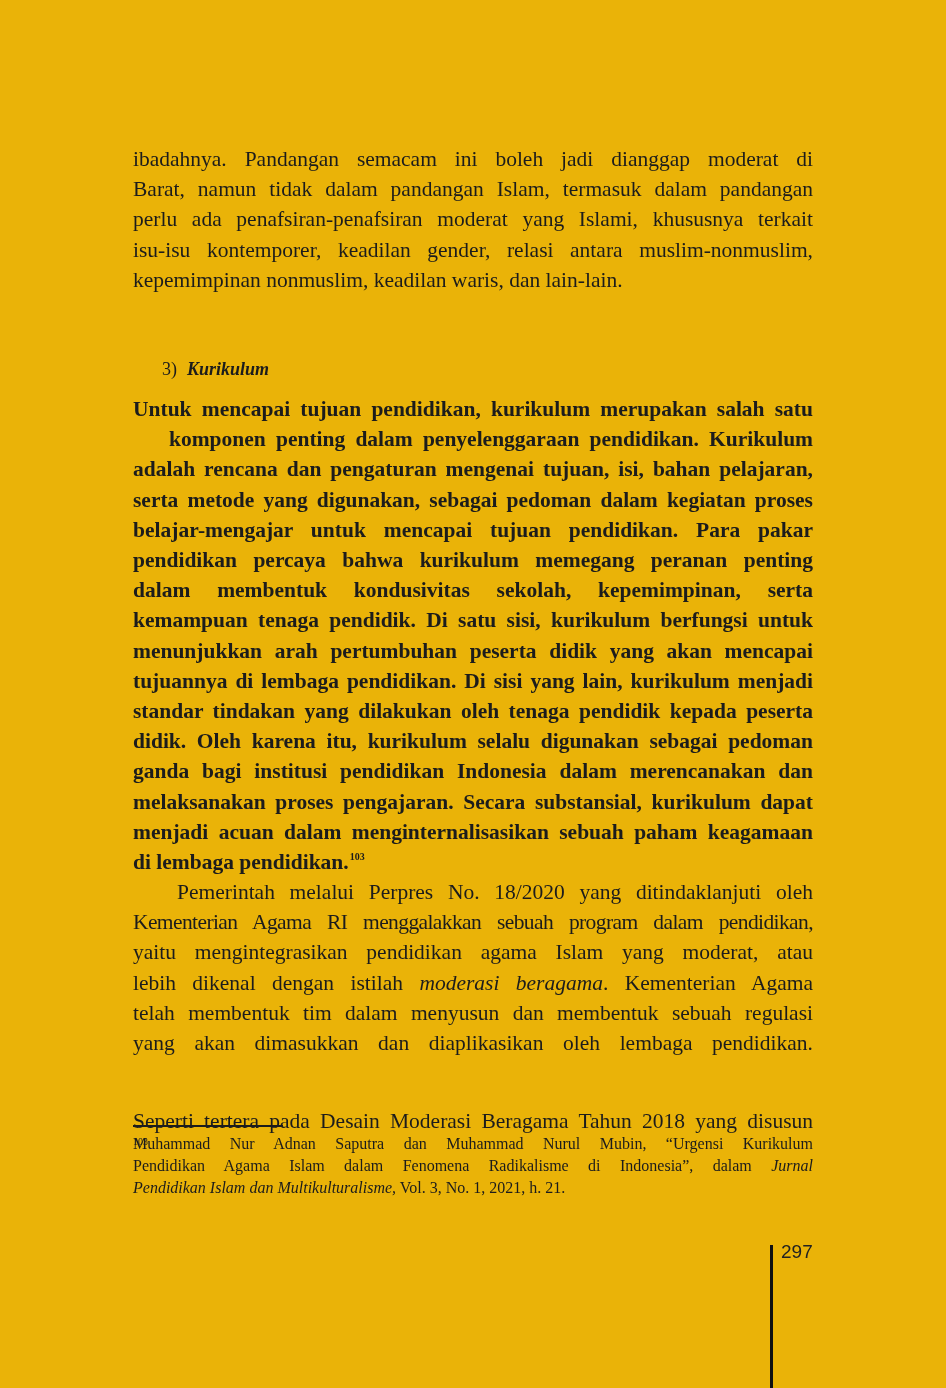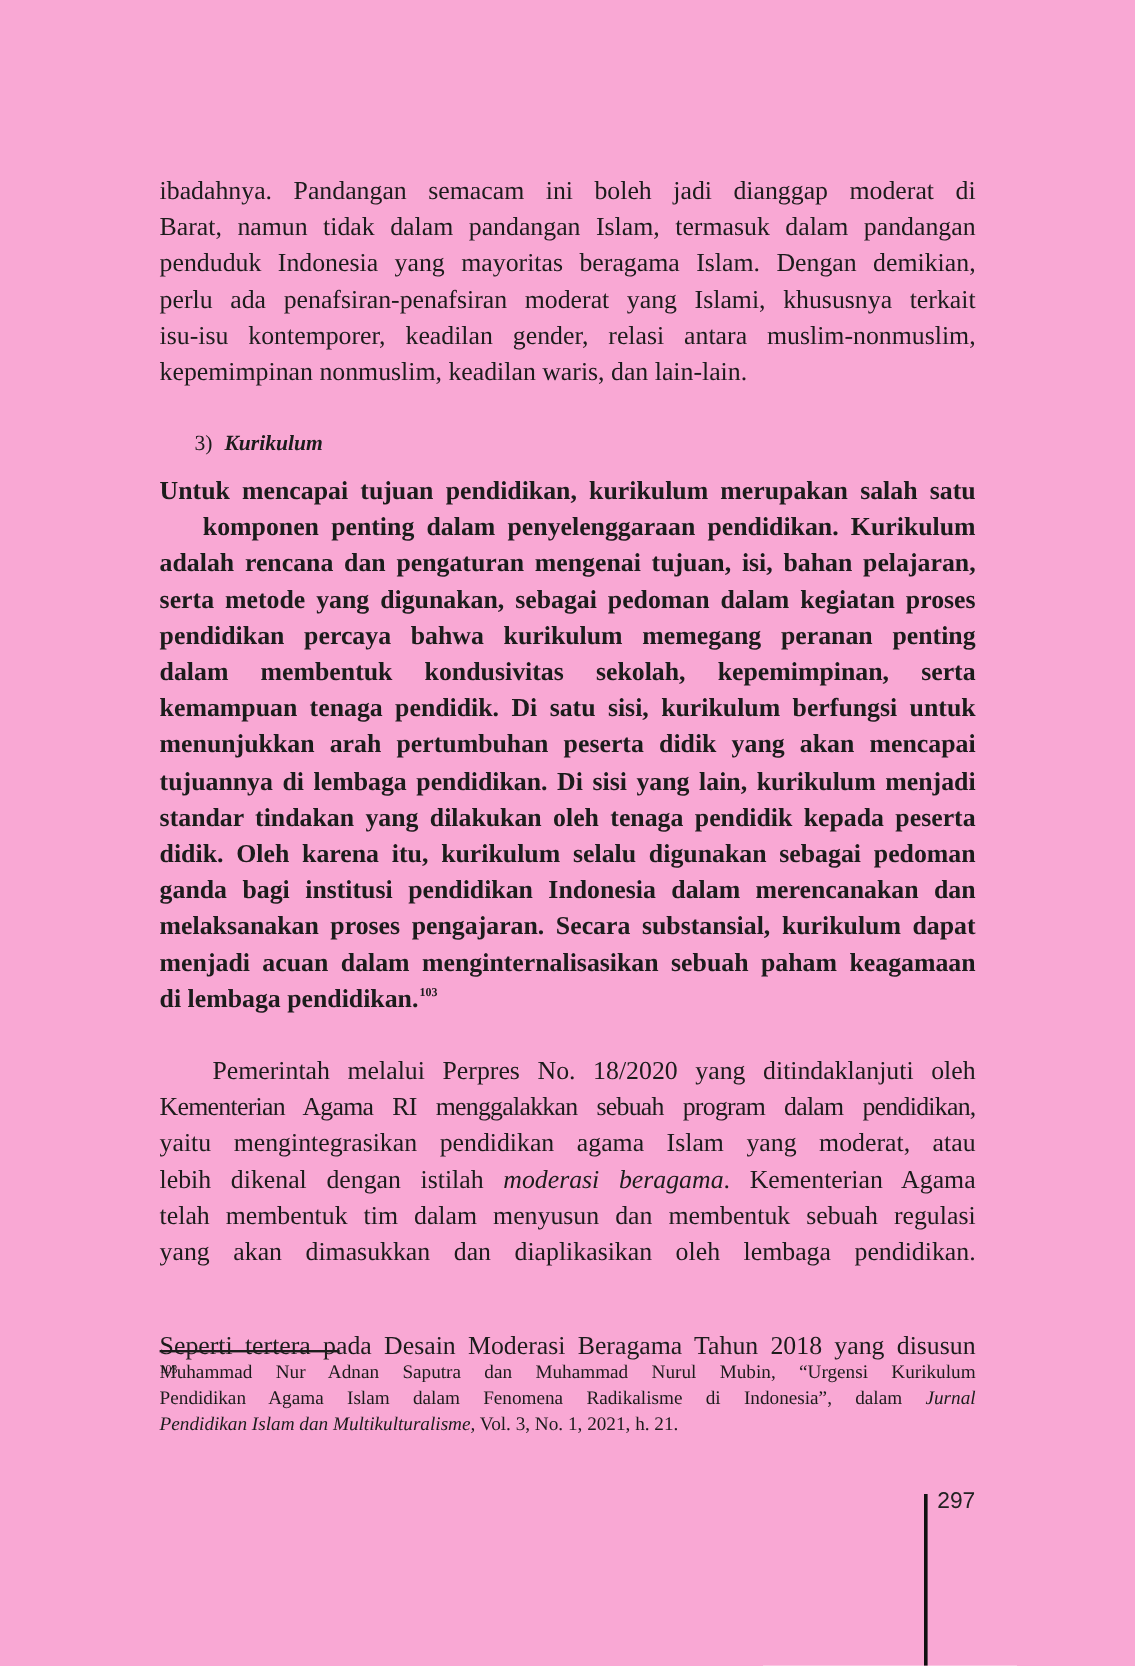--- a/index.html
+++ b/index.html
@@ -12,21 +12,21 @@
       height: 1388px;
       position: relative;
       overflow: hidden;
       color: #1a1a1a;
     }
     .page {
       position: absolute;
       left: 0; top: 0;
       width: 946px;
       height: 1388px;
-      background: #f9a8d4;
+      background: #eab308;
     }
     .text-block {
       position: absolute;
       left: 133px;
       width: 680px;
       font-family: "Liberation Serif", "DejaVu Serif", serif;
       font-size: 21.5px;
       line-height: 30.2px;
       text-align: justify;
       color: #1c1c1c;
@@ -127,35 +127,35 @@
     }
   </style>
 </head>
 <body>
 
 <div class="page">
 
   <div class="text-block" id="para-1">
     <span class="line" style="word-spacing: 0px;">ibadahnya. Pandangan semacam ini boleh jadi dianggap moderat di</span>
     <span class="line" style="word-spacing: 0px;">Barat, namun tidak dalam pandangan Islam, termasuk dalam pandangan</span>
-    <span class="line" style="word-spacing: 0px;">penduduk Indonesia yang mayoritas beragama Islam. Dengan demikian,</span>
     <span class="line" style="word-spacing: 0px;">perlu ada penafsiran-penafsiran moderat yang Islami, khususnya terkait</span>
     <span class="line" style="word-spacing: 0px;">isu-isu kontemporer, keadilan gender, relasi antara muslim-nonmuslim,</span>
     <span class="line last">kepemimpinan nonmuslim, keadilan waris, dan lain-lain.</span>
   </div>
 
   <div id="section-heading">
     <span class="num">3)</span><span class="title">Kurikulum</span>
   </div>
 
   <div class="text-block" id="para-2">
     <span class="line" style="word-spacing: 0px;">Untuk mencapai tujuan pendidikan, kurikulum merupakan salah satu</span>
     <span class="line" style="word-spacing: 0px; margin-left: 36px;">komponen penting dalam penyelenggaraan pendidikan. Kurikulum</span>
     <span class="line" style="word-spacing: 0px;">adalah rencana dan pengaturan mengenai tujuan, isi, bahan pelajaran,</span>
     <span class="line" style="word-spacing: 0px;">serta metode yang digunakan, sebagai pedoman dalam kegiatan proses</span>
+    <span class="line" style="word-spacing: 0px;">belajar-mengajar untuk mencapai tujuan pendidikan. Para pakar</span>
     <span class="line" style="word-spacing: 0px;">pendidikan percaya bahwa kurikulum memegang peranan penting</span>
     <span class="line" style="word-spacing: 0px;">dalam membentuk kondusivitas sekolah, kepemimpinan, serta</span>
     <span class="line" style="word-spacing: 0px;">kemampuan tenaga pendidik. Di satu sisi, kurikulum berfungsi untuk</span>
     <span class="line" style="word-spacing: 0px;">menunjukkan arah pertumbuhan peserta didik yang akan mencapai</span>
     <span class="line" style="word-spacing: 0px;">tujuannya di lembaga pendidikan. Di sisi yang lain, kurikulum menjadi</span>
     <span class="line" style="word-spacing: 0px;">standar tindakan yang dilakukan oleh tenaga pendidik kepada peserta</span>
     <span class="line" style="word-spacing: 0px;">didik. Oleh karena itu, kurikulum selalu digunakan sebagai pedoman</span>
     <span class="line" style="word-spacing: 0px;">ganda bagi institusi pendidikan Indonesia dalam merencanakan dan</span>
     <span class="line" style="word-spacing: 0px;">melaksanakan proses pengajaran. Secara substansial, kurikulum dapat</span>
     <span class="line" style="word-spacing: 0px;">menjadi acuan dalam menginternalisasikan sebuah paham keagamaan</span>

